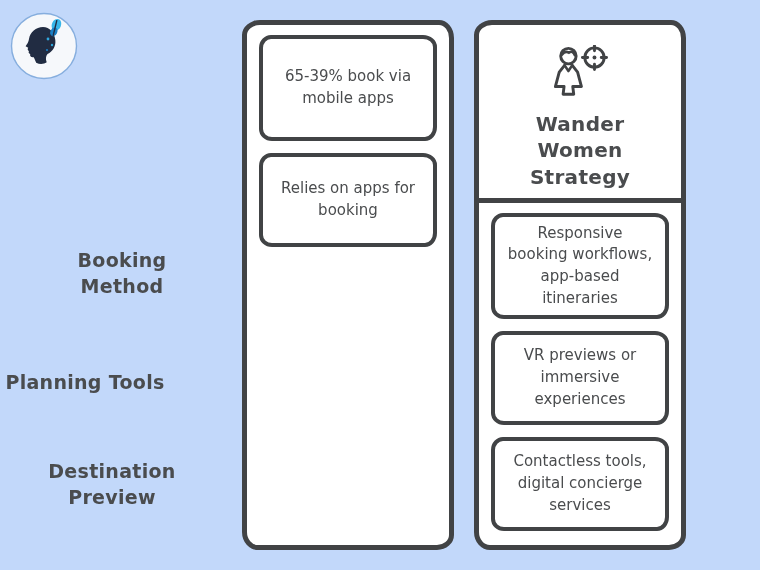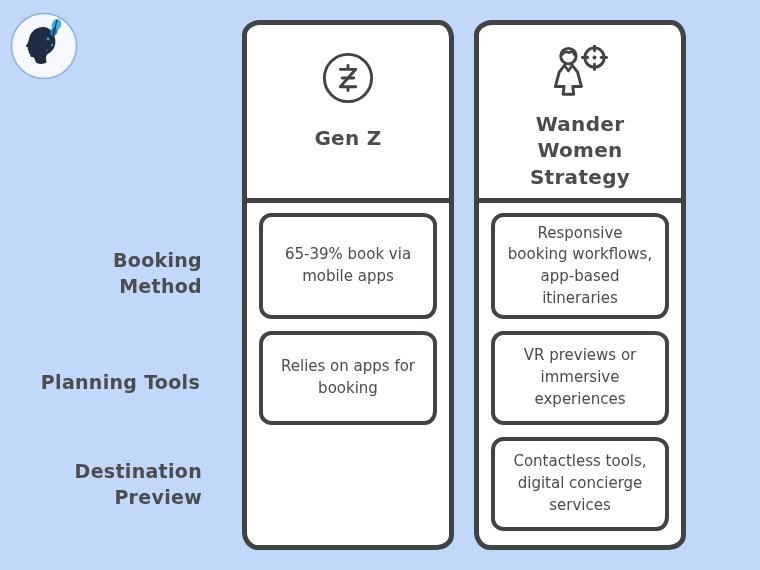--- a/index.html
+++ b/index.html
@@ -13,21 +13,21 @@
   }
   .logo-badge {
     position: absolute; left: 10px; top: 12px;
     width: 68px; height: 68px;
   }
   .row-label {
     position: absolute;
     right: 560px;
     width: 230px;
     transform: translateY(-50%);
-    text-align: right;
+    text-align: center;
     font-size: 19px;
     font-weight: bold;
     letter-spacing: 0.3px;
     line-height: 1.35;
     color: var(--text, #4a4c4e);
   }
   .row-label.r1 { top: 274px; max-width: 160px; right: 558px; }
   .row-label.r2 { top: 383px; }
   .row-label.r3 { top: 485px; max-width: 180px; right: 558px; }
 
@@ -115,30 +115,20 @@
     <circle cx="42" cy="33" r="1.2" fill="#2fa7dd"></circle>
     <circle cx="37" cy="38" r="1.1" fill="#1b7fc4"></circle>
   </svg>
 </div>
 
 <div class="row-label r1">Booking Method</div>
 <div class="row-label r2">Planning Tools</div>
 <div class="row-label r3">Destination Preview</div>
 
 <div class="column genz">
-  <div class="col-header">
-    <span class="col-icon">
-      <svg viewBox="0 0 56 56" width="54" height="54">
-        <circle cx="28" cy="28" r="24.5" fill="none" stroke="currentColor" stroke-width="3"></circle>
-        <path d="M28 15 V19 M20 19 H36 L20 37 H36 M28 37 V41" fill="none" stroke="currentColor" stroke-width="3" stroke-linecap="round" stroke-linejoin="round"></path>
-        <path d="M22 28 H34" stroke="currentColor" stroke-width="3" stroke-linecap="round"></path>
-      </svg>
-    </span>
-    <div class="col-title">Gen Z</div>
-  </div>
   <div class="col-body">
     <div class="cell c1">65-39% book via mobile apps</div>
     <div class="cell c2">Relies on apps for booking</div>
   </div>
 </div>
 
 <div class="column ww">
   <div class="col-header">
     <span class="col-icon">
       <svg viewBox="0 0 66 58" width="64" height="56">

